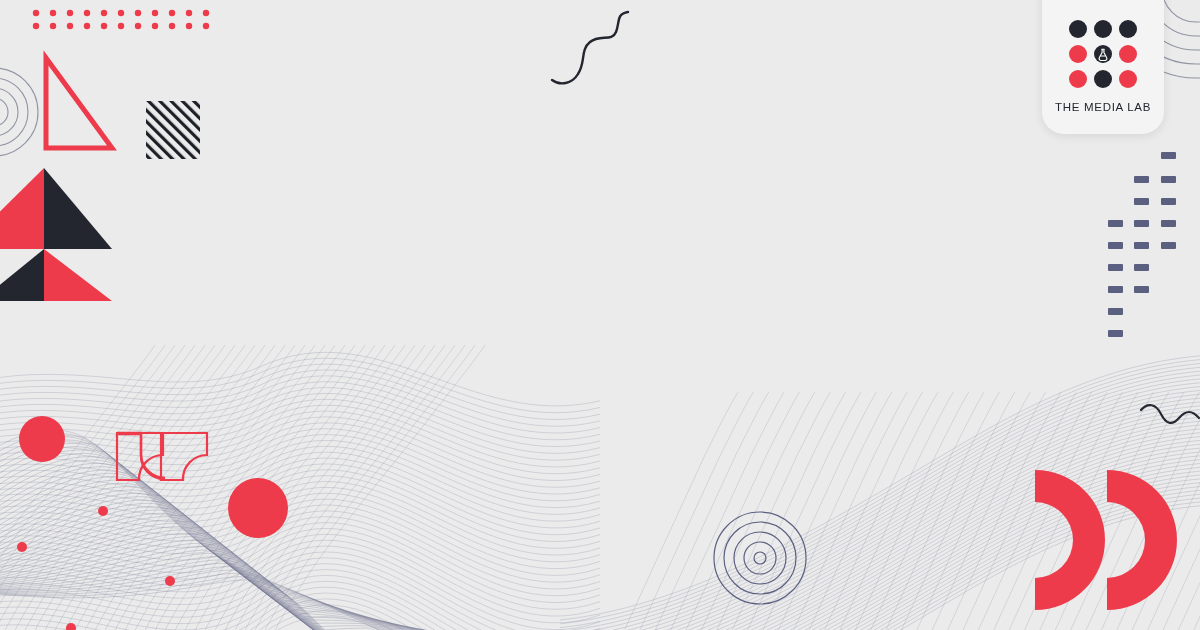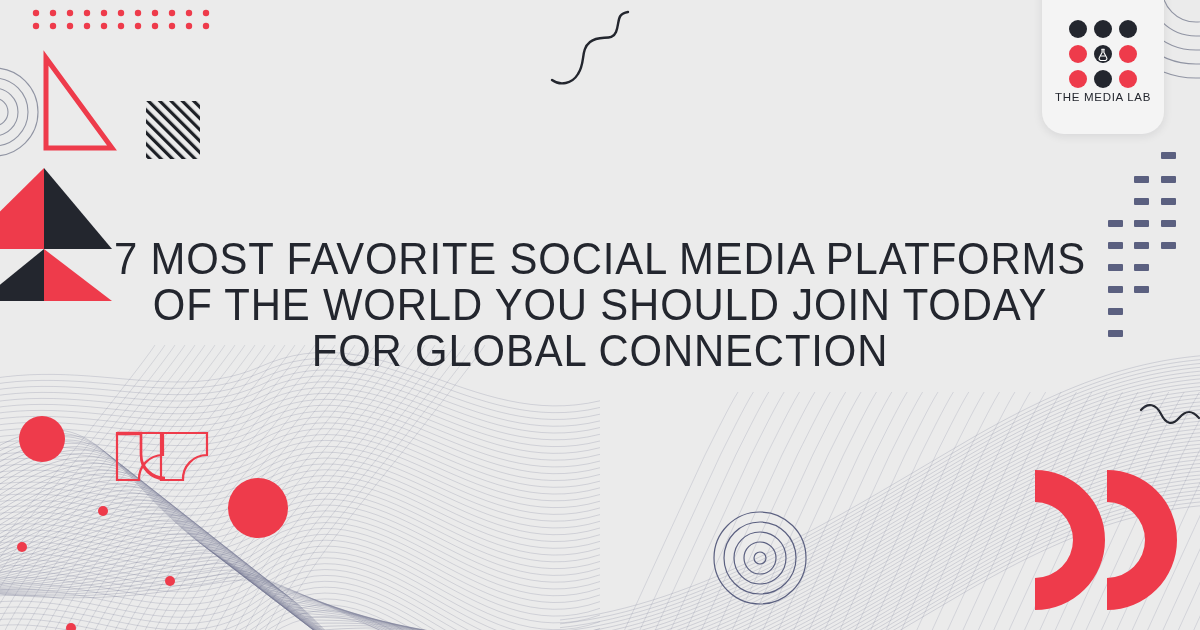--- a/index.html
+++ b/index.html
@@ -73,21 +73,21 @@
   .ldot.dark { background: #23262e; }
   .ldot.red  { background: #ee3b4b; }
   .ldot.flask {
     background: #23262e;
     position: relative;
     display: flex;
     align-items: center;
     justify-content: center;
   }
   #logo-wordmark {
-    margin-top: 3px;
+    margin-top: 13px;
     font-family: "Liberation Sans", sans-serif;
     font-size: 11.5px;
     font-weight: 400;
     letter-spacing: 0.7px;
     color: #23262e;
     white-space: nowrap;
   }
 </style>
 </head>
 <body>
@@ -178,25 +178,20 @@
         <rect x="1134" y="264" width="15" height="7" rx="1"></rect>
         <rect x="1108" y="264" width="15" height="7" rx="1"></rect>
         <rect x="1134" y="286" width="15" height="7" rx="1"></rect>
         <rect x="1108" y="286" width="15" height="7" rx="1"></rect>
         <rect x="1108" y="308" width="15" height="7" rx="1"></rect>
         <rect x="1108" y="330" width="15" height="7" rx="1"></rect>
       </g>
     </svg>
   </div>
 
-  <div id="title-block">
-    <span class="tline">7 MOST FAVORITE SOCIAL MEDIA PLATFORMS</span>
-    <span class="tline">OF THE WORLD YOU SHOULD JOIN TODAY</span>
-    <span class="tline">FOR GLOBAL CONNECTION</span>
-  </div>
 
   <div class="layer">
     <svg viewBox="0 0 1200 630" xmlns="http://www.w3.org/2000/svg">
 
       <g fill="none" stroke="#5b6080" stroke-width="0.55" opacity="0.85" clip-path="url(#meshclip)">
         <g id="meshA">
             <path d="M -140 640
                C -75 470, 7 430, 55 430
                C 115 430, 145 520, 242.5 570
                C 370 620, 410 650, 430 650" fill="none" stroke="#5b6080" stroke-width="0.5" opacity="0.55"></path>

